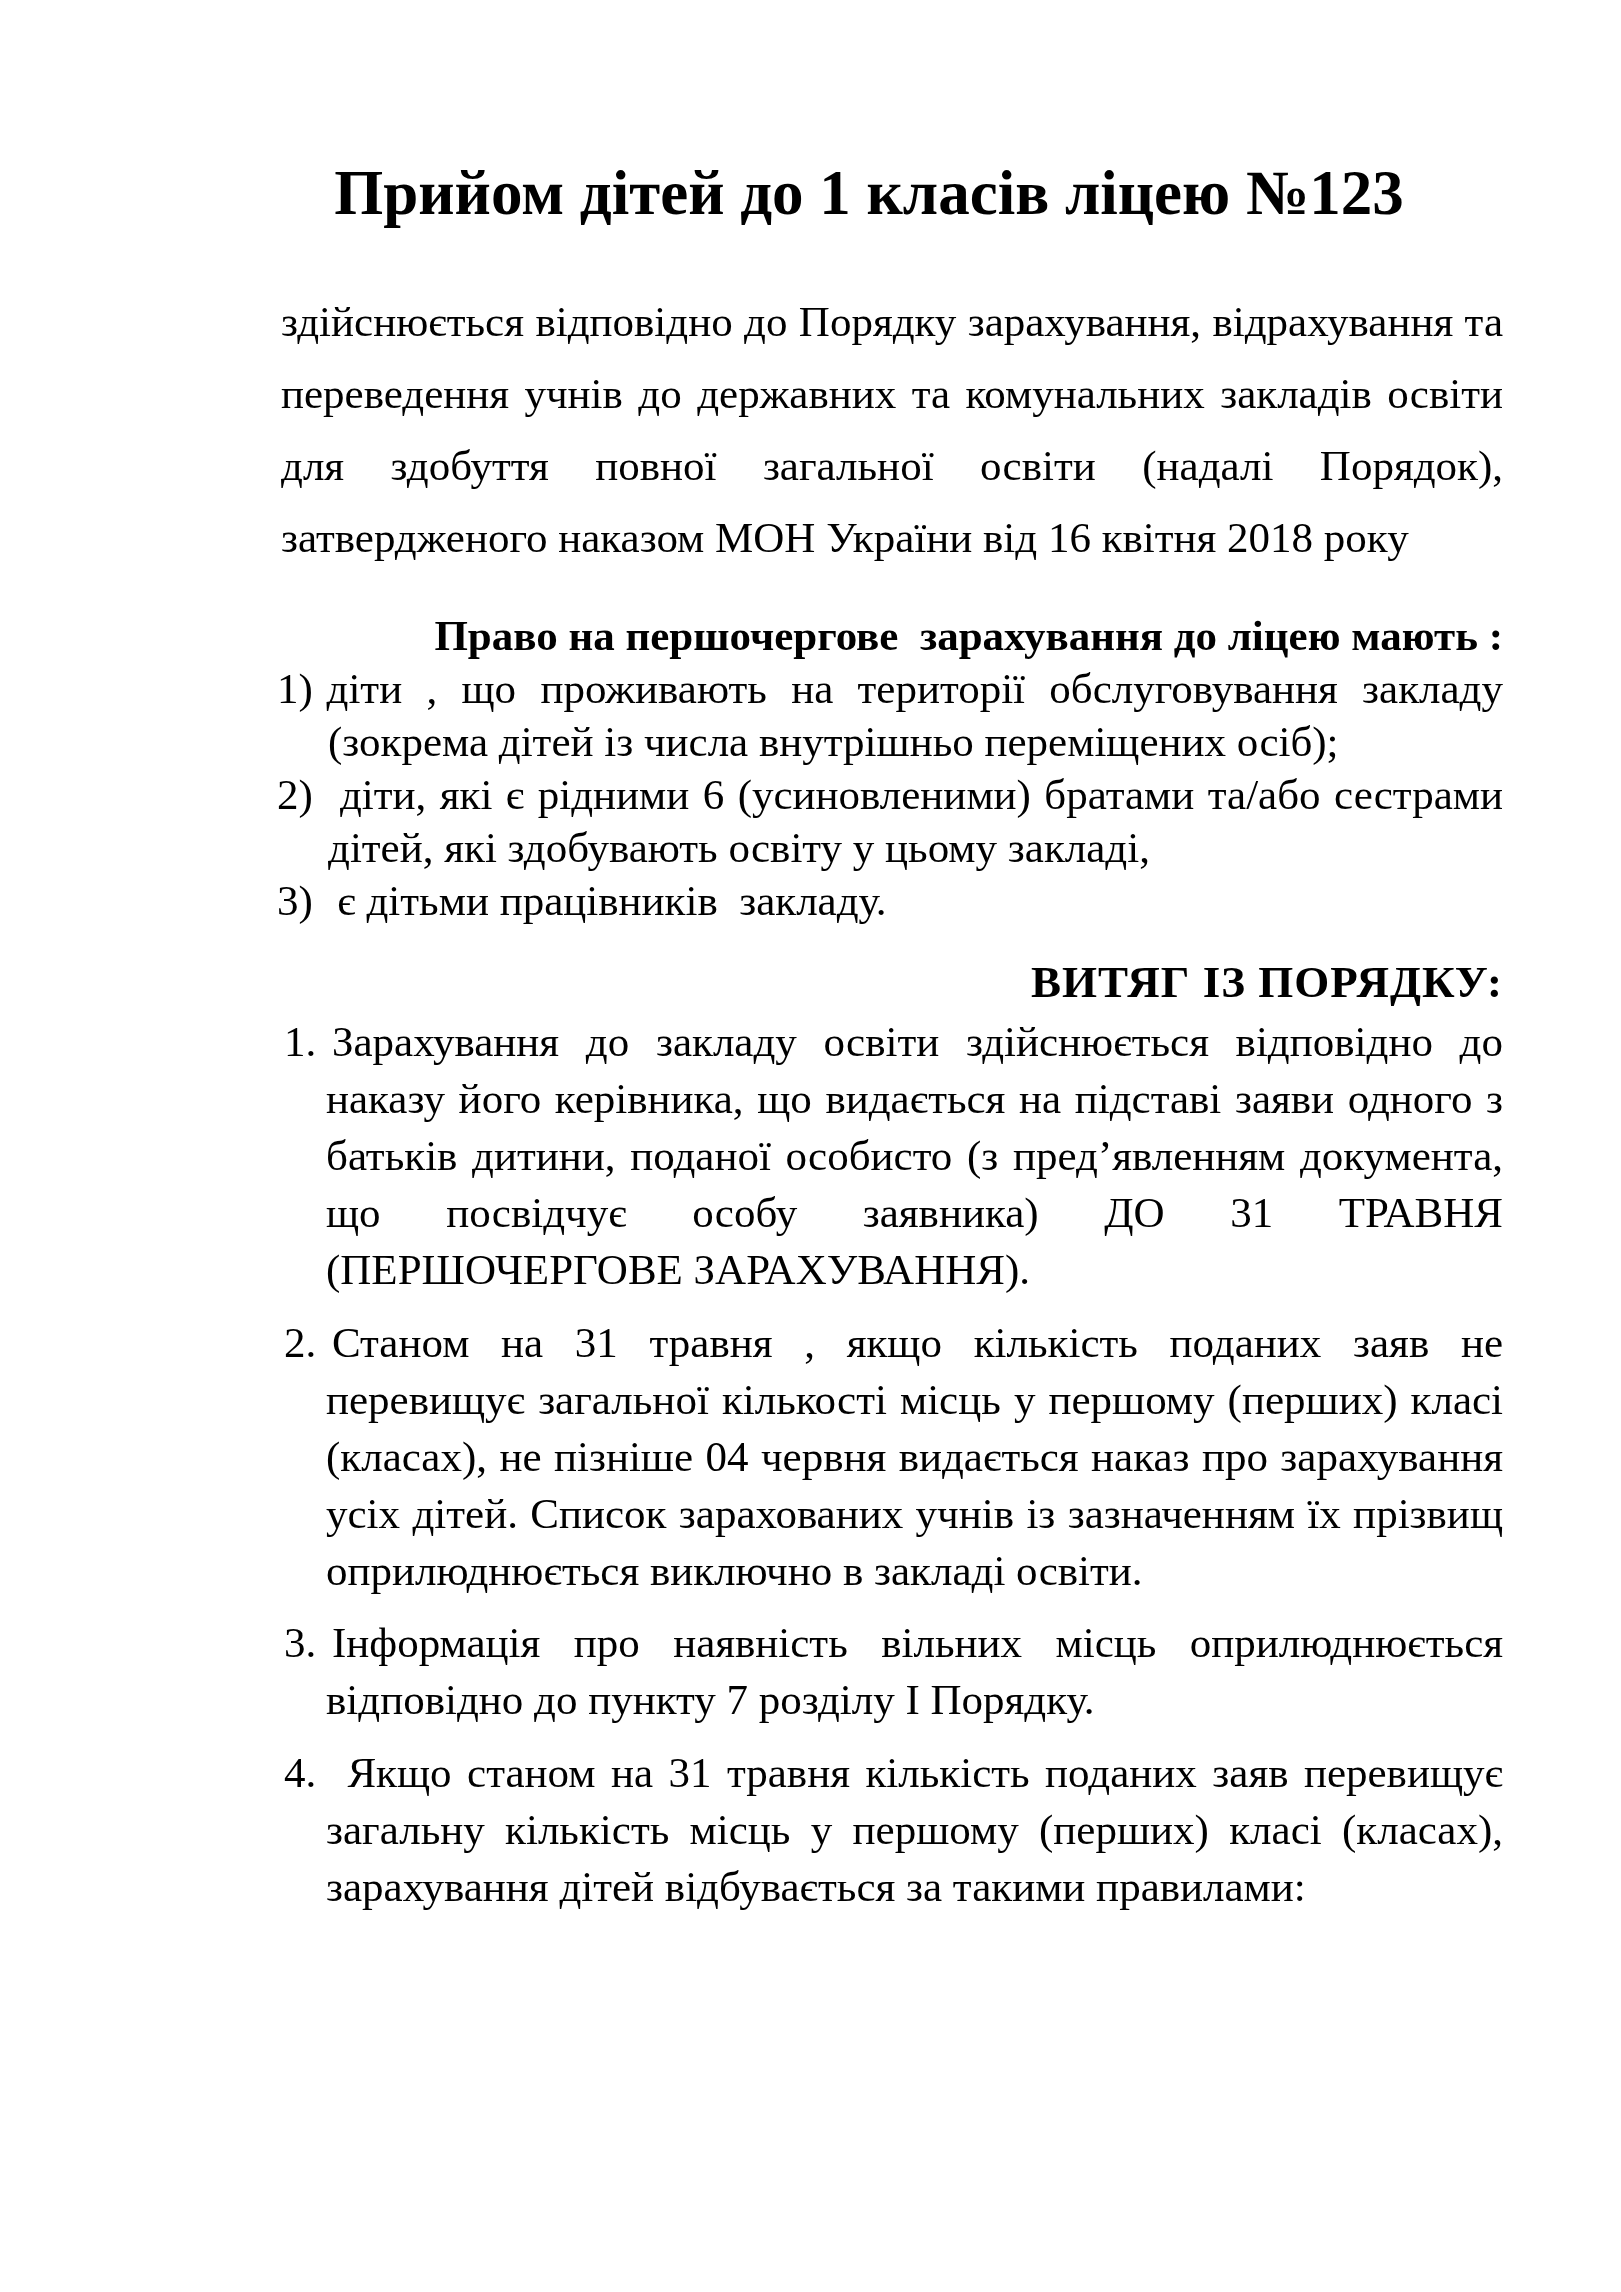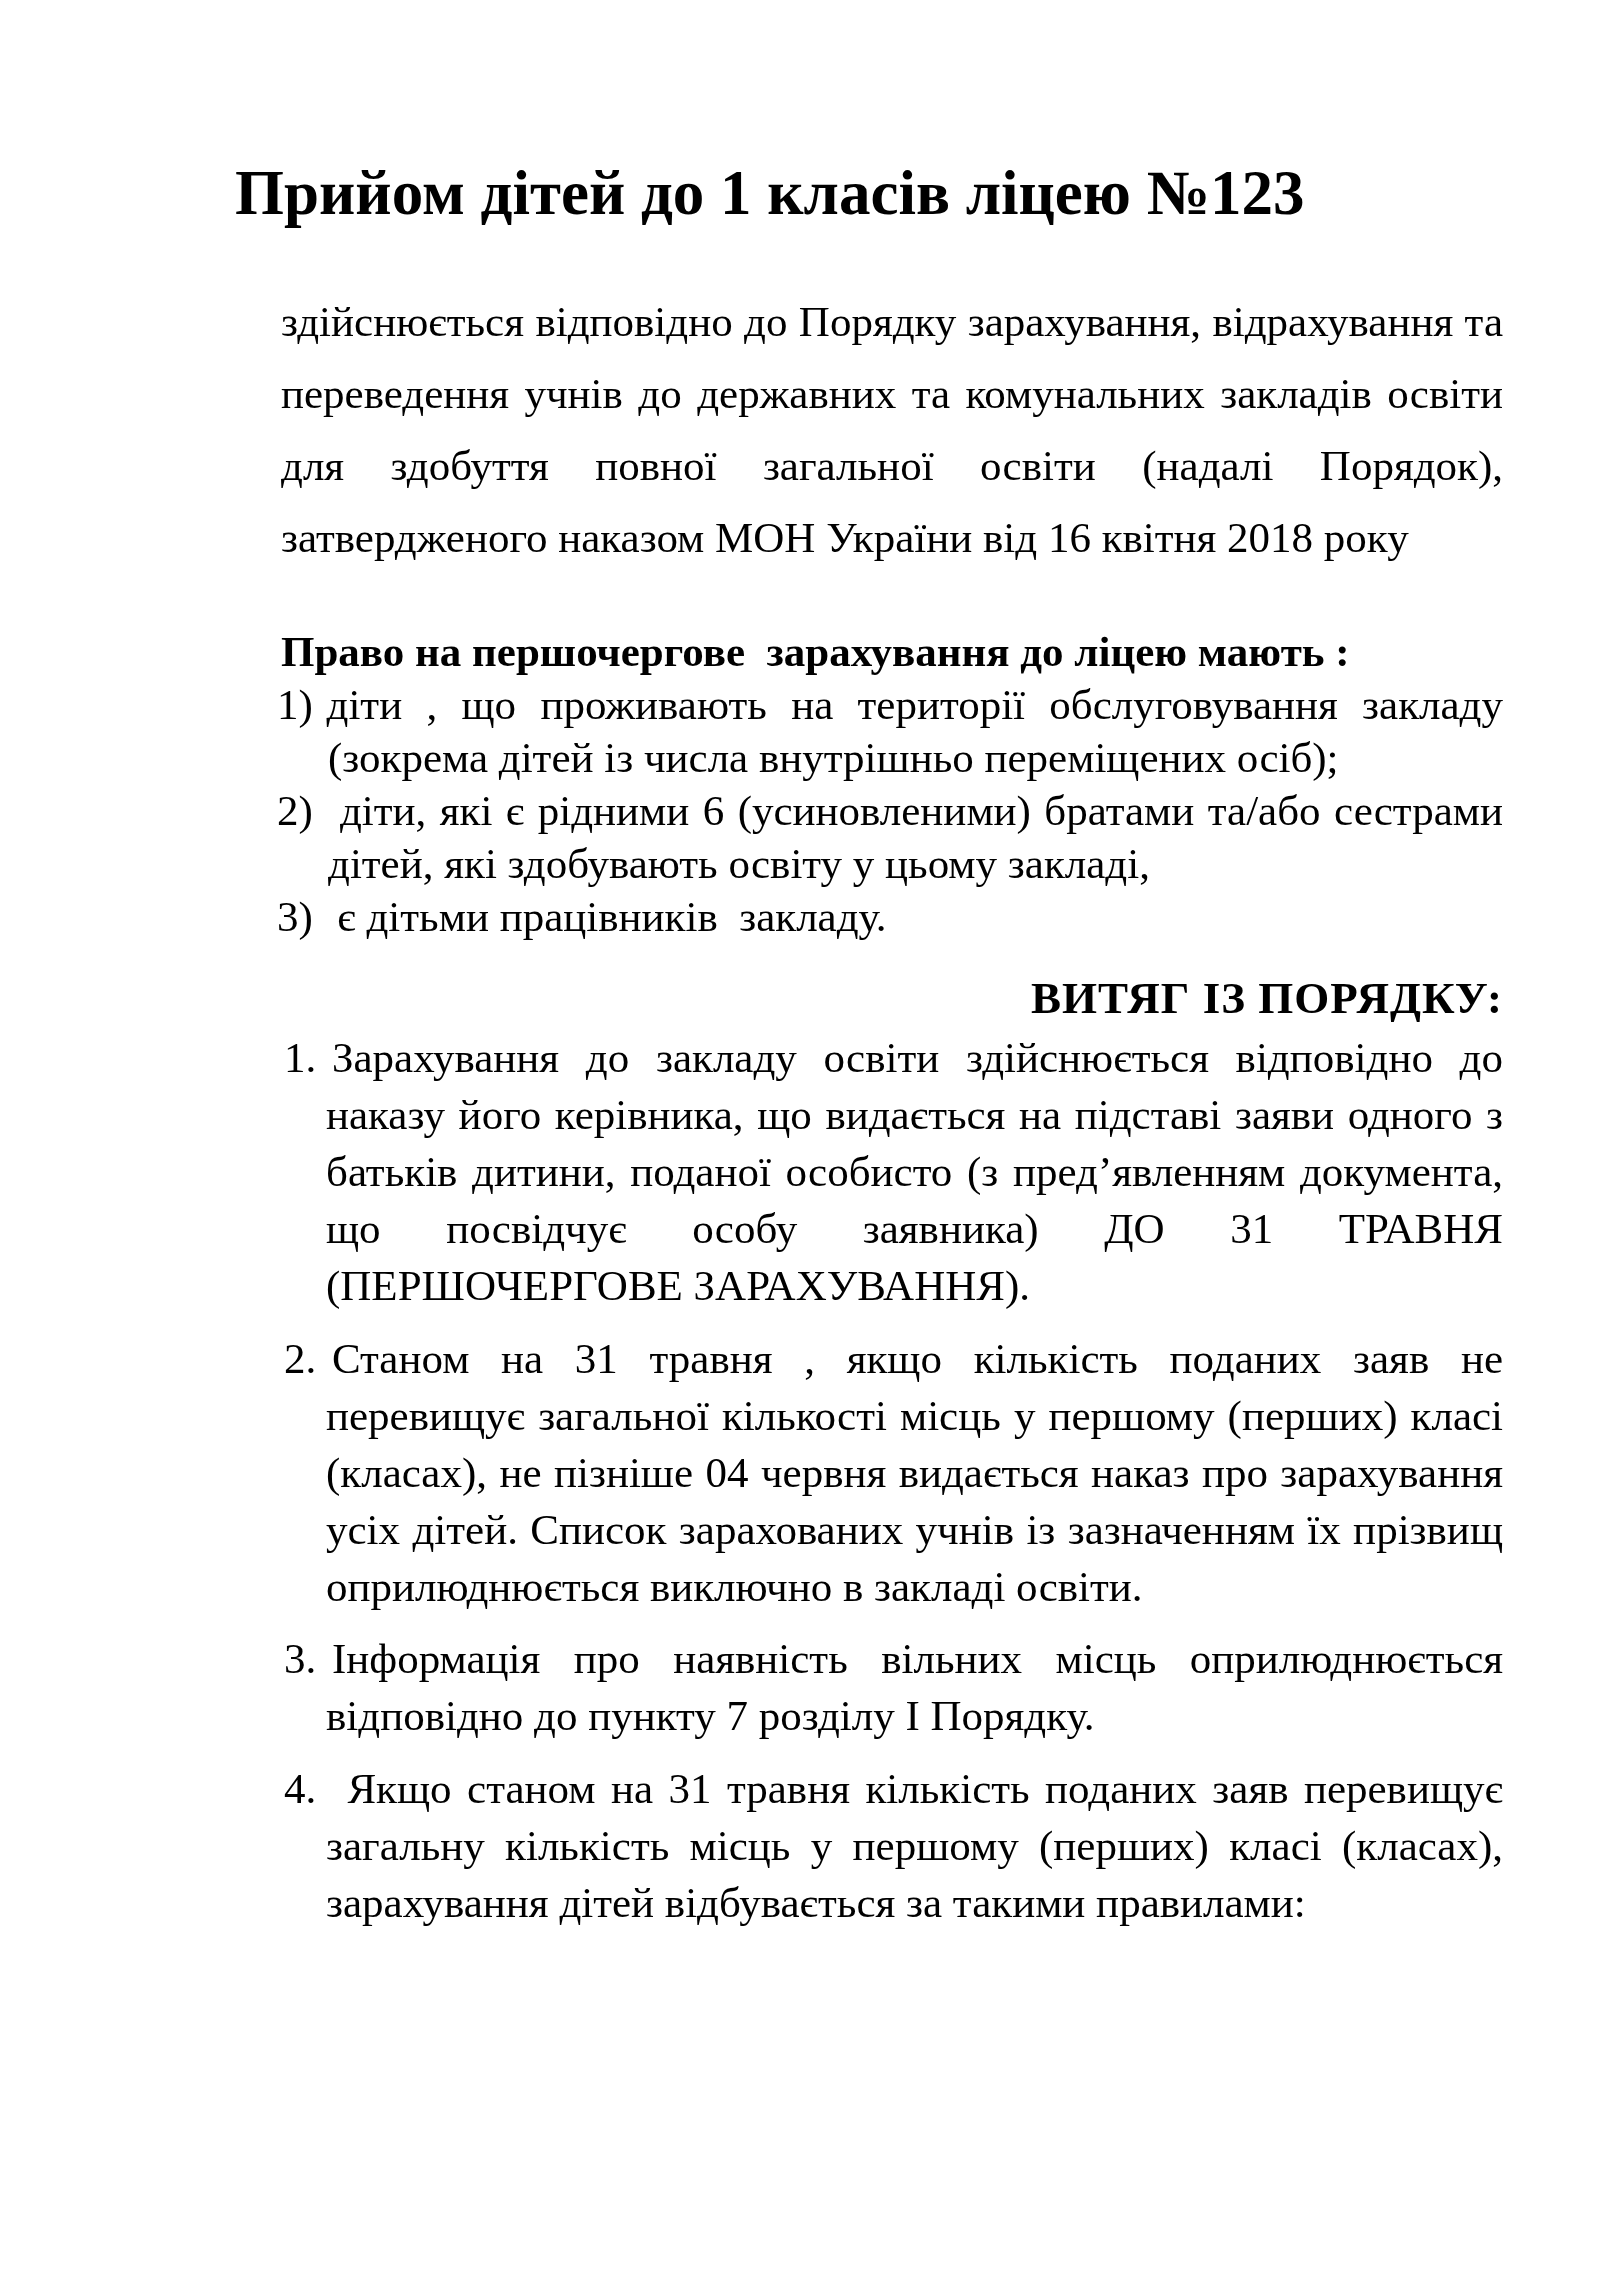--- a/index.html
+++ b/index.html
@@ -6,31 +6,31 @@
   body {
     width:1621px; height:2293px;
     background:#ffffff; color:#000000;
     font-family:"Liberation Serif","DejaVu Serif",serif;
     font-size:43px;
     overflow:hidden;
   }
   .page { position:relative; width:1621px; height:2293px; background:#ffffff; }
   .title {
     margin:155px 118px 0 235px;
-    text-align:left; font-weight:bold;
+    text-align:center; font-weight:bold;
     font-size:63px; line-height:76px;
   }
   .intro {
     margin:55px 118px 2px 281px;
     text-align:justify; line-height:72px;
   }
   .intro2 { margin:0 118px 0 281px; text-align:justify; line-height:52px; }
   .subheading {
-    margin:51px 118px 0 281px;
-    text-align:left; font-weight:bold; line-height:53px;
+    margin:35px 118px 0 281px;
+    text-align:right; font-weight:bold; line-height:53px;
   }
   .plist { margin:0 118px 0 277px; }
   .plist .item {
     padding-left:51px; text-indent:-51px;
     text-align:justify; line-height:53px;
   }
   .plist .marker { margin-right:13.7px; }
   .vityag {
     margin:29px 118px 0 235px;
     font-weight:bold; font-size:45px; line-height:53px;

